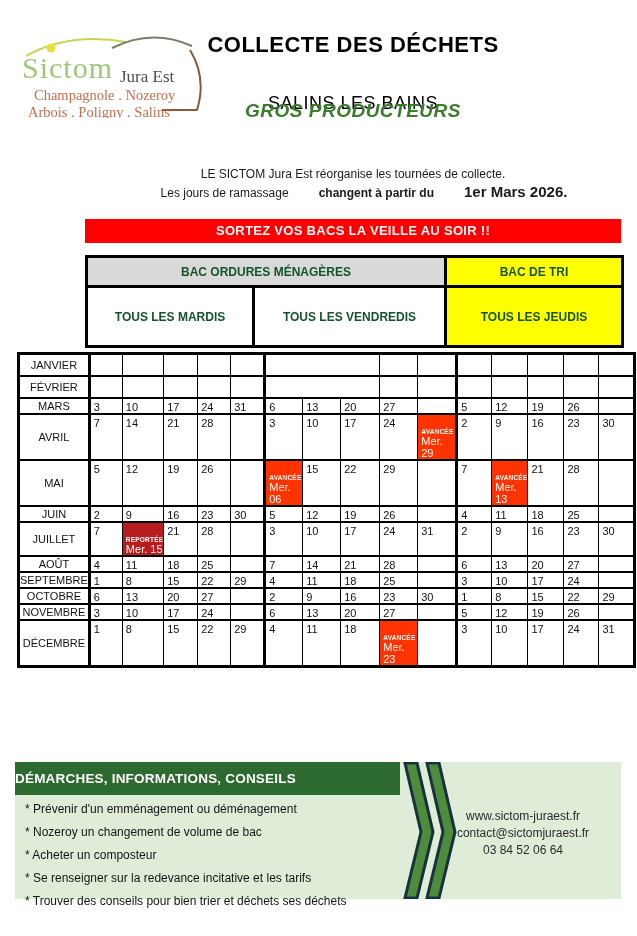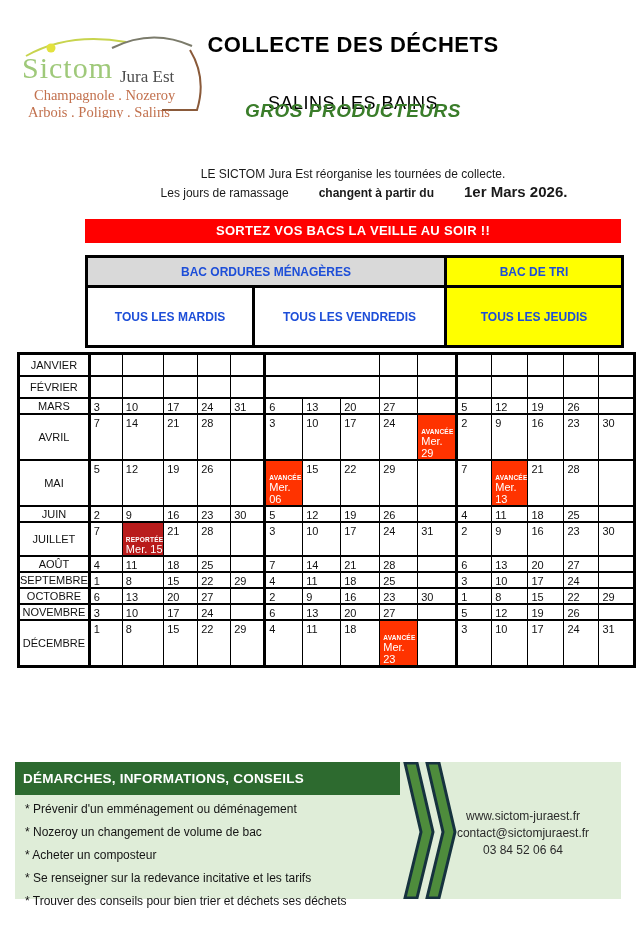--- a/index.html
+++ b/index.html
@@ -16,40 +16,40 @@
   .intro .b { font-weight:bold; }
   .intro .date { font-weight:bold; font-size:15px; }
   .intro .row2 span { margin-right:4px;padding-left:26px; }
 
   
   .banner { position:absolute; left:85px; top:219px; width:536px; height:24px;
             color:#fff; font-weight:bold; font-size:13px; text-align:center; line-height:24px; letter-spacing:.3px; }
 
   
   .head-table { position:absolute; left:85px; top:255px; border-collapse:collapse; table-layout:fixed; }
-  .head-table td { border:3px solid #000; text-align:center; font-weight:bold; font-size:12px; color:#1d4ed8; background:#fff; }
+  .head-table td { border:3px solid #000; text-align:center; font-weight:bold; font-size:12px; color:#14532d; background:#fff; }
   .head-table .r1 td { height:30px; }
   .head-table .r2 td { height:60px; }
 
   
   .cal-table { position:absolute; left:17px; top:352px; border-collapse:collapse; table-layout:fixed; border:3px solid #000; }
   .cal-table td { border:solid #000; border-width:2px 1px; font-size:11px; color:#111; background:#fff;
                   vertical-align:top; padding:2px 0 0 3px; overflow:hidden; }
   .cal-table td.month { font-weight:normal; text-align:center; vertical-align:middle; padding:0; font-size:11px; }
   .cal-table td.gs { border-left-width:3px; }
   .cal-table tr { height:16px; }
   .cal-table tr.small { height:22px; }
   .cal-table td.special { color:#fff; padding-top:13px; }
   .cal-table td.special .tag { font-size:6.5px; font-weight:bold; letter-spacing:.2px; }
   .cal-table td.special .lbl { font-size:11px; }
 
   
   .info-box { position:absolute; left:15px; top:762px; width:606px; height:137px; }
   .info-head { position:absolute; left:0; top:0; width:385px; height:33px; color:#fff; font-weight:bold;
-               font-size:13.5px; line-height:33px; padding-left:8px; letter-spacing:.2px; }
+               font-size:13.5px; line-height:33px; letter-spacing:.2px; }
   .info-list { position:absolute; left:10px; top:40px; width:370px; }
   .info-item { font-size:12px; color:#141414; margin-bottom:9px; white-space:nowrap; }
   .chevrons { position:absolute; left:382px; top:0; width:62px; height:137px; }
   .contact { position:absolute; left:420px; top:46px; width:176px; text-align:center; font-size:12px; color:#2b2b2b; line-height:17px; }
 </style>
 </head>
 <body>
 
 <div class="page">
 

